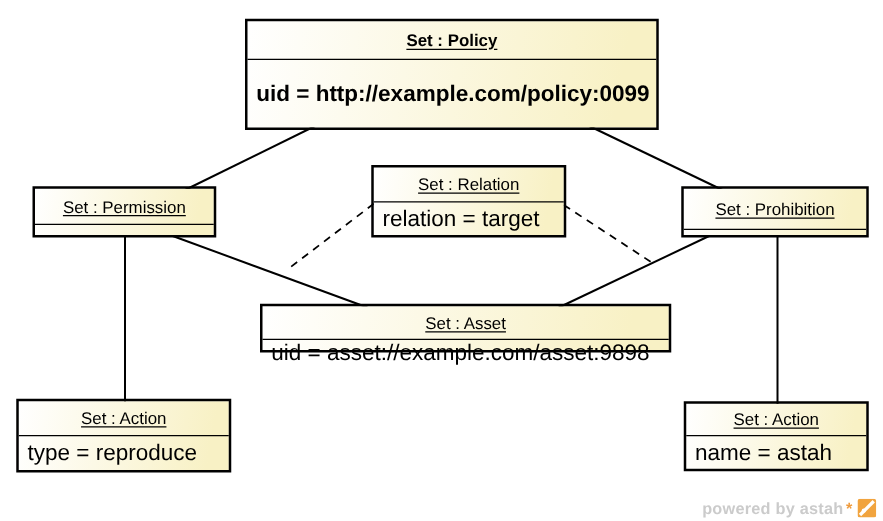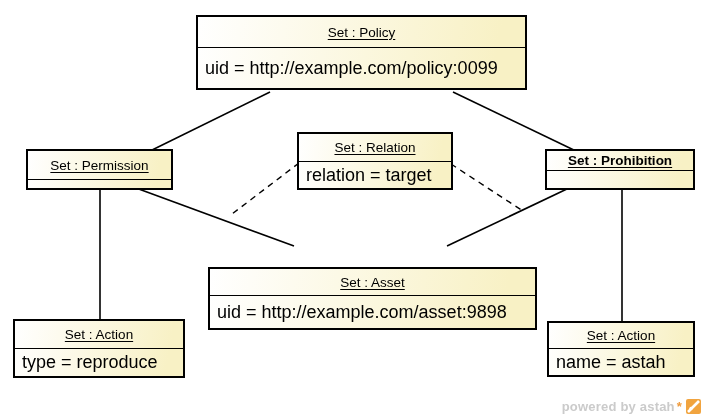--- a/index.html
+++ b/index.html
@@ -56,48 +56,48 @@
     <line class="edge" x1="270" y1="92" x2="148" y2="152"></line>
     <line class="edge" x1="453" y1="92" x2="578" y2="152"></line>
     <line class="edge" x1="136" y1="188" x2="294" y2="246"></line>
     <line class="edge" x1="569" y1="188" x2="447" y2="246"></line>
     <line class="edge dashed" x1="299" y1="163" x2="232" y2="214"></line>
     <line class="edge dashed" x1="451" y1="164" x2="523" y2="211"></line>
     <line class="edge" x1="100" y1="188" x2="100" y2="324"></line>
     <line class="edge" x1="622" y1="188" x2="622" y2="325"></line>
   </svg>
 
-  <div class="node" style="left:196px;top:15px;width:331px;height:75px;">
+  <div class="node" style="left:196px;top:15px;width:331px;height:89px;font-weight:bold;">
     <div class="node-title" style="height:31px;">Set : Policy</div>
     <div class="node-body">
       <div>uid = http://example.com/policy:0099</div>
     </div>
   </div>
 
   <div class="node" style="left:26px;top:149px;width:147px;height:41px;">
     <div class="node-title" style="height:29px;">Set : Permission</div>
     <div class="node-body empty"></div>
   </div>
 
   <div class="node" style="left:297px;top:132px;width:156px;height:58px;">
     <div class="node-title" style="height:28px;">Set : Relation</div>
     <div class="node-body">
       <div>relation = target</div>
     </div>
   </div>
 
   <div class="node" style="left:545px;top:149px;width:150px;height:41px;">
-    <div class="node-title" style="height:20px;font-weight:bold;">Set : Prohibition</div>
+    <div class="node-title" style="height:33px;">Set : Prohibition</div>
     <div class="node-body empty"></div>
   </div>
 
-  <div class="node" style="left:208px;top:243px;width:329px;height:63px;margin-top:24px;">
+  <div class="node" style="left:208px;top:243px;width:329px;height:39px;">
     <div class="node-title" style="height:27px;">Set : Asset</div>
     <div class="node-body">
-      <div>uid = http://example.com/asset:9898</div>
+      <div>uid = asset://example.com/asset:9898</div>
     </div>
   </div>
 
   <div class="node" style="left:13px;top:319px;width:172px;height:59px;">
     <div class="node-title" style="height:28px;">Set : Action</div>
     <div class="node-body">
       <div>type = reproduce</div>
     </div>
   </div>
 

